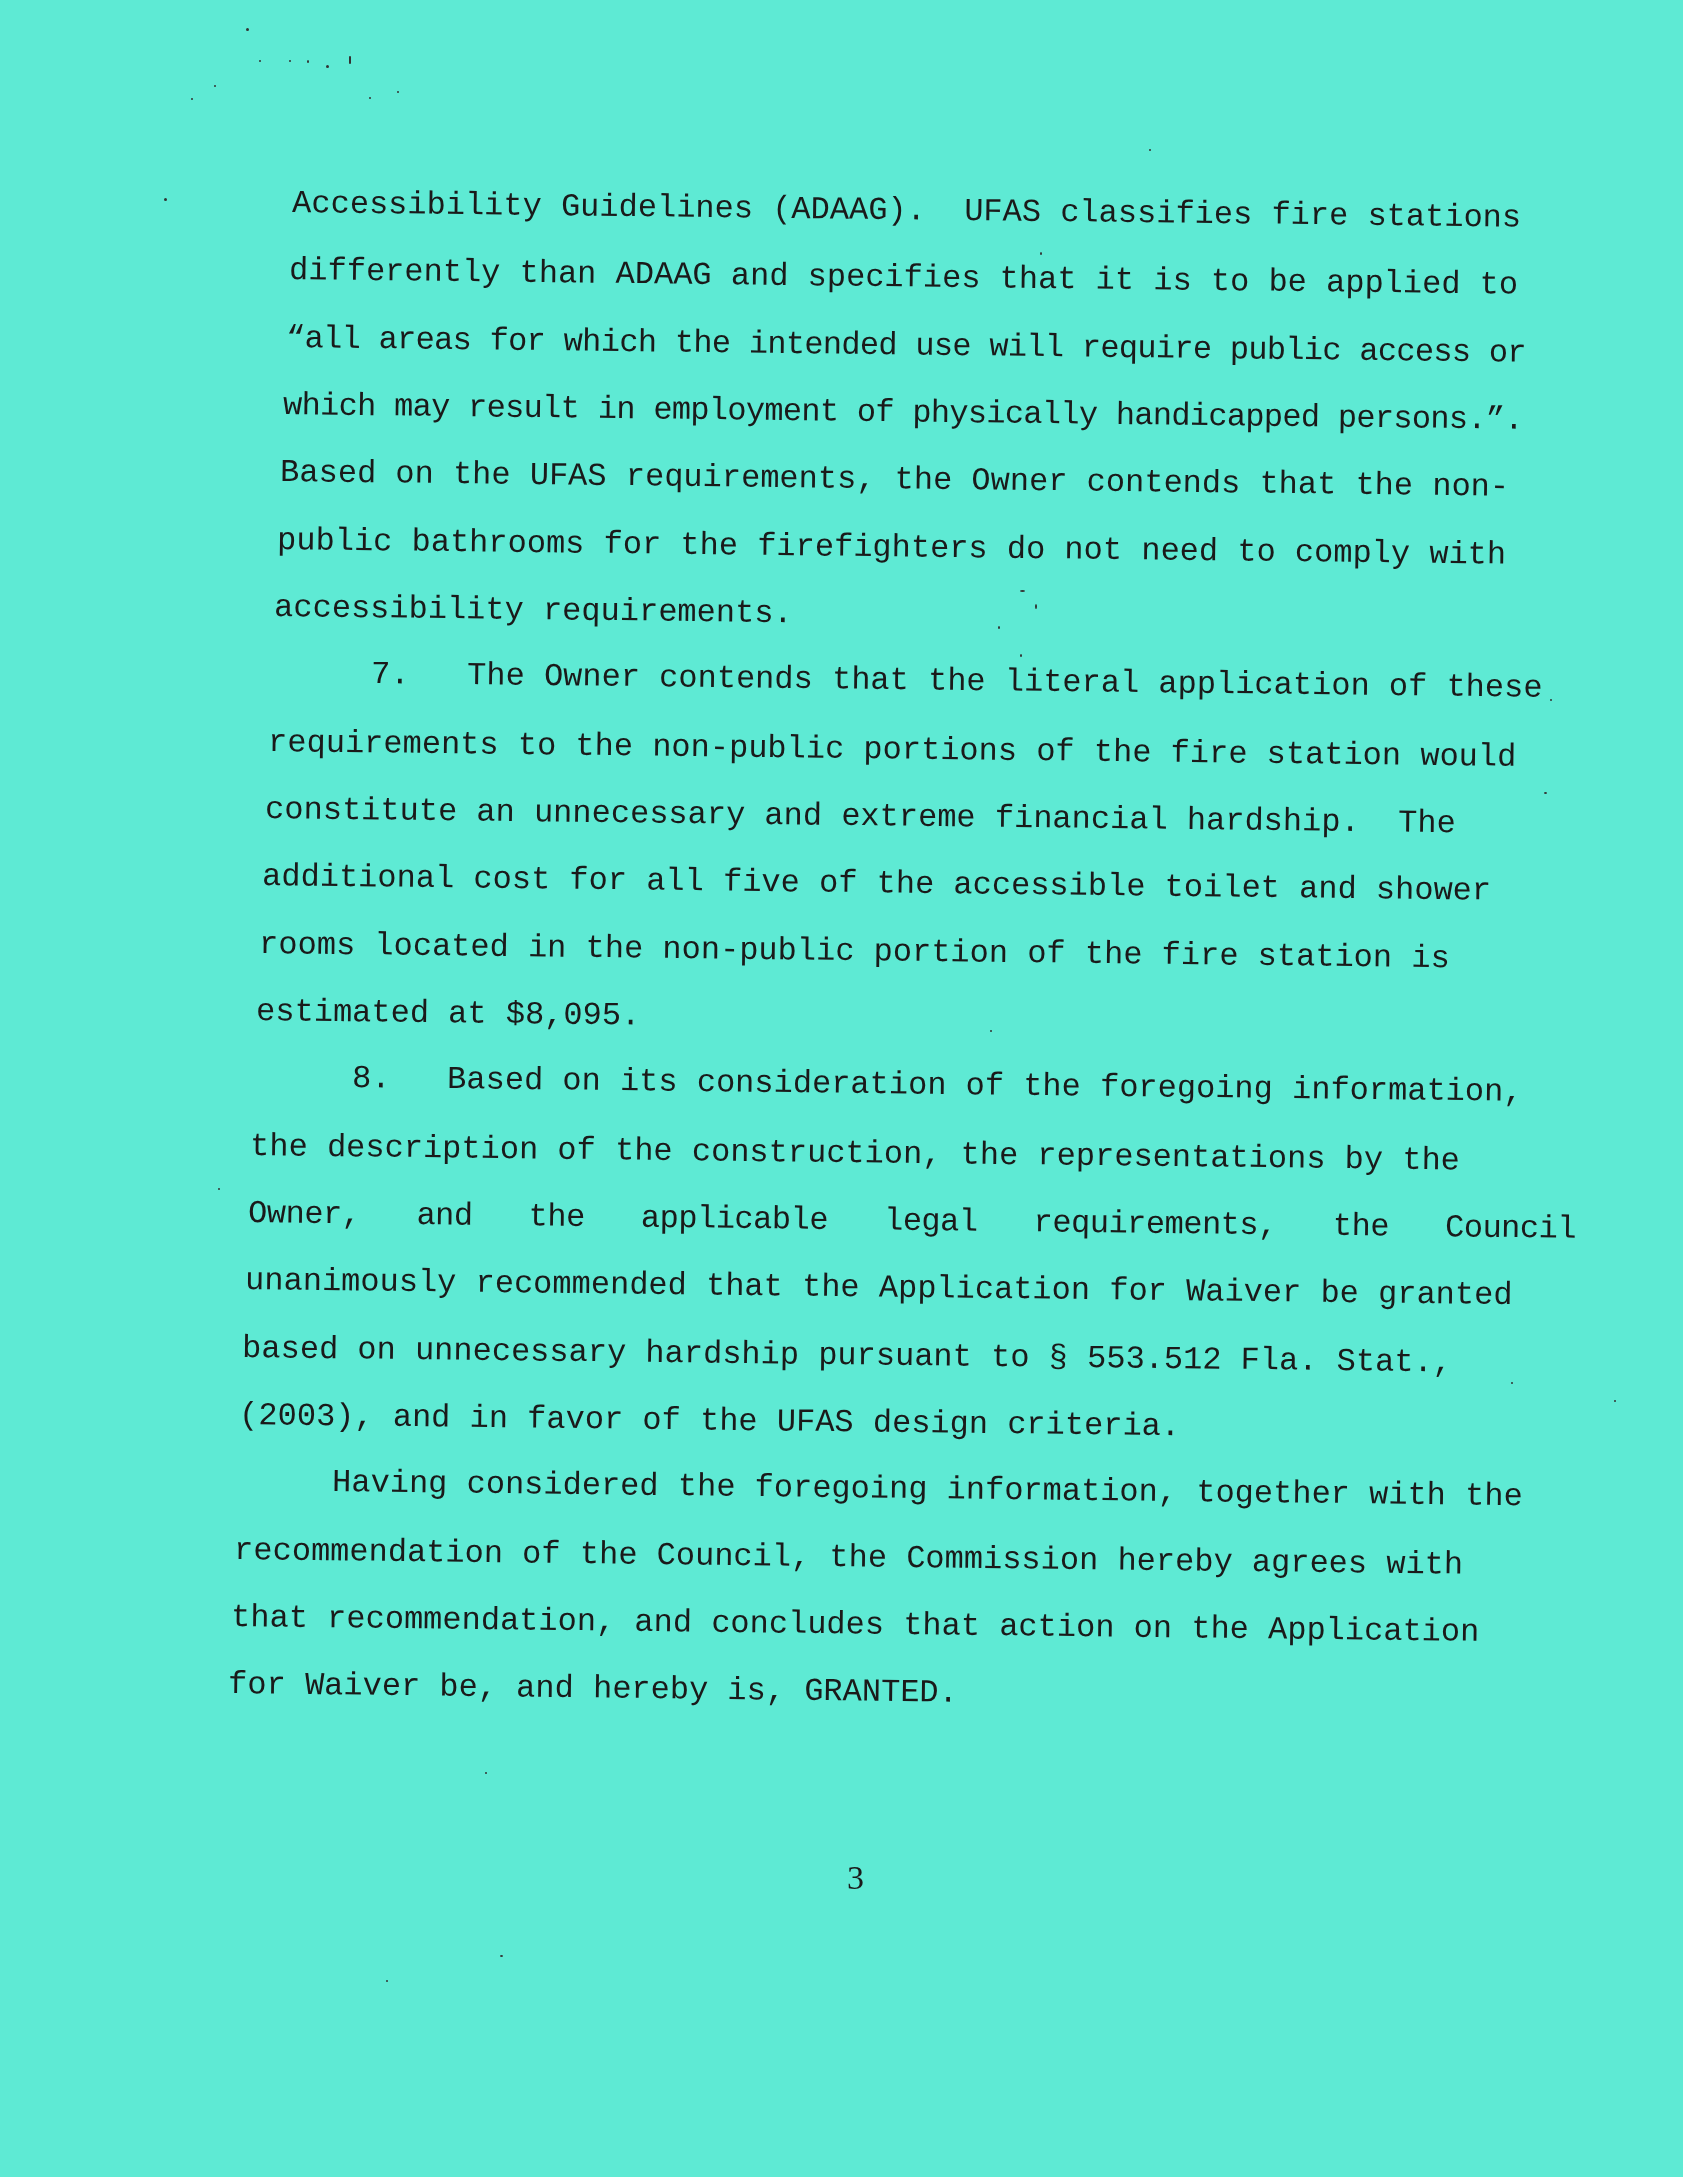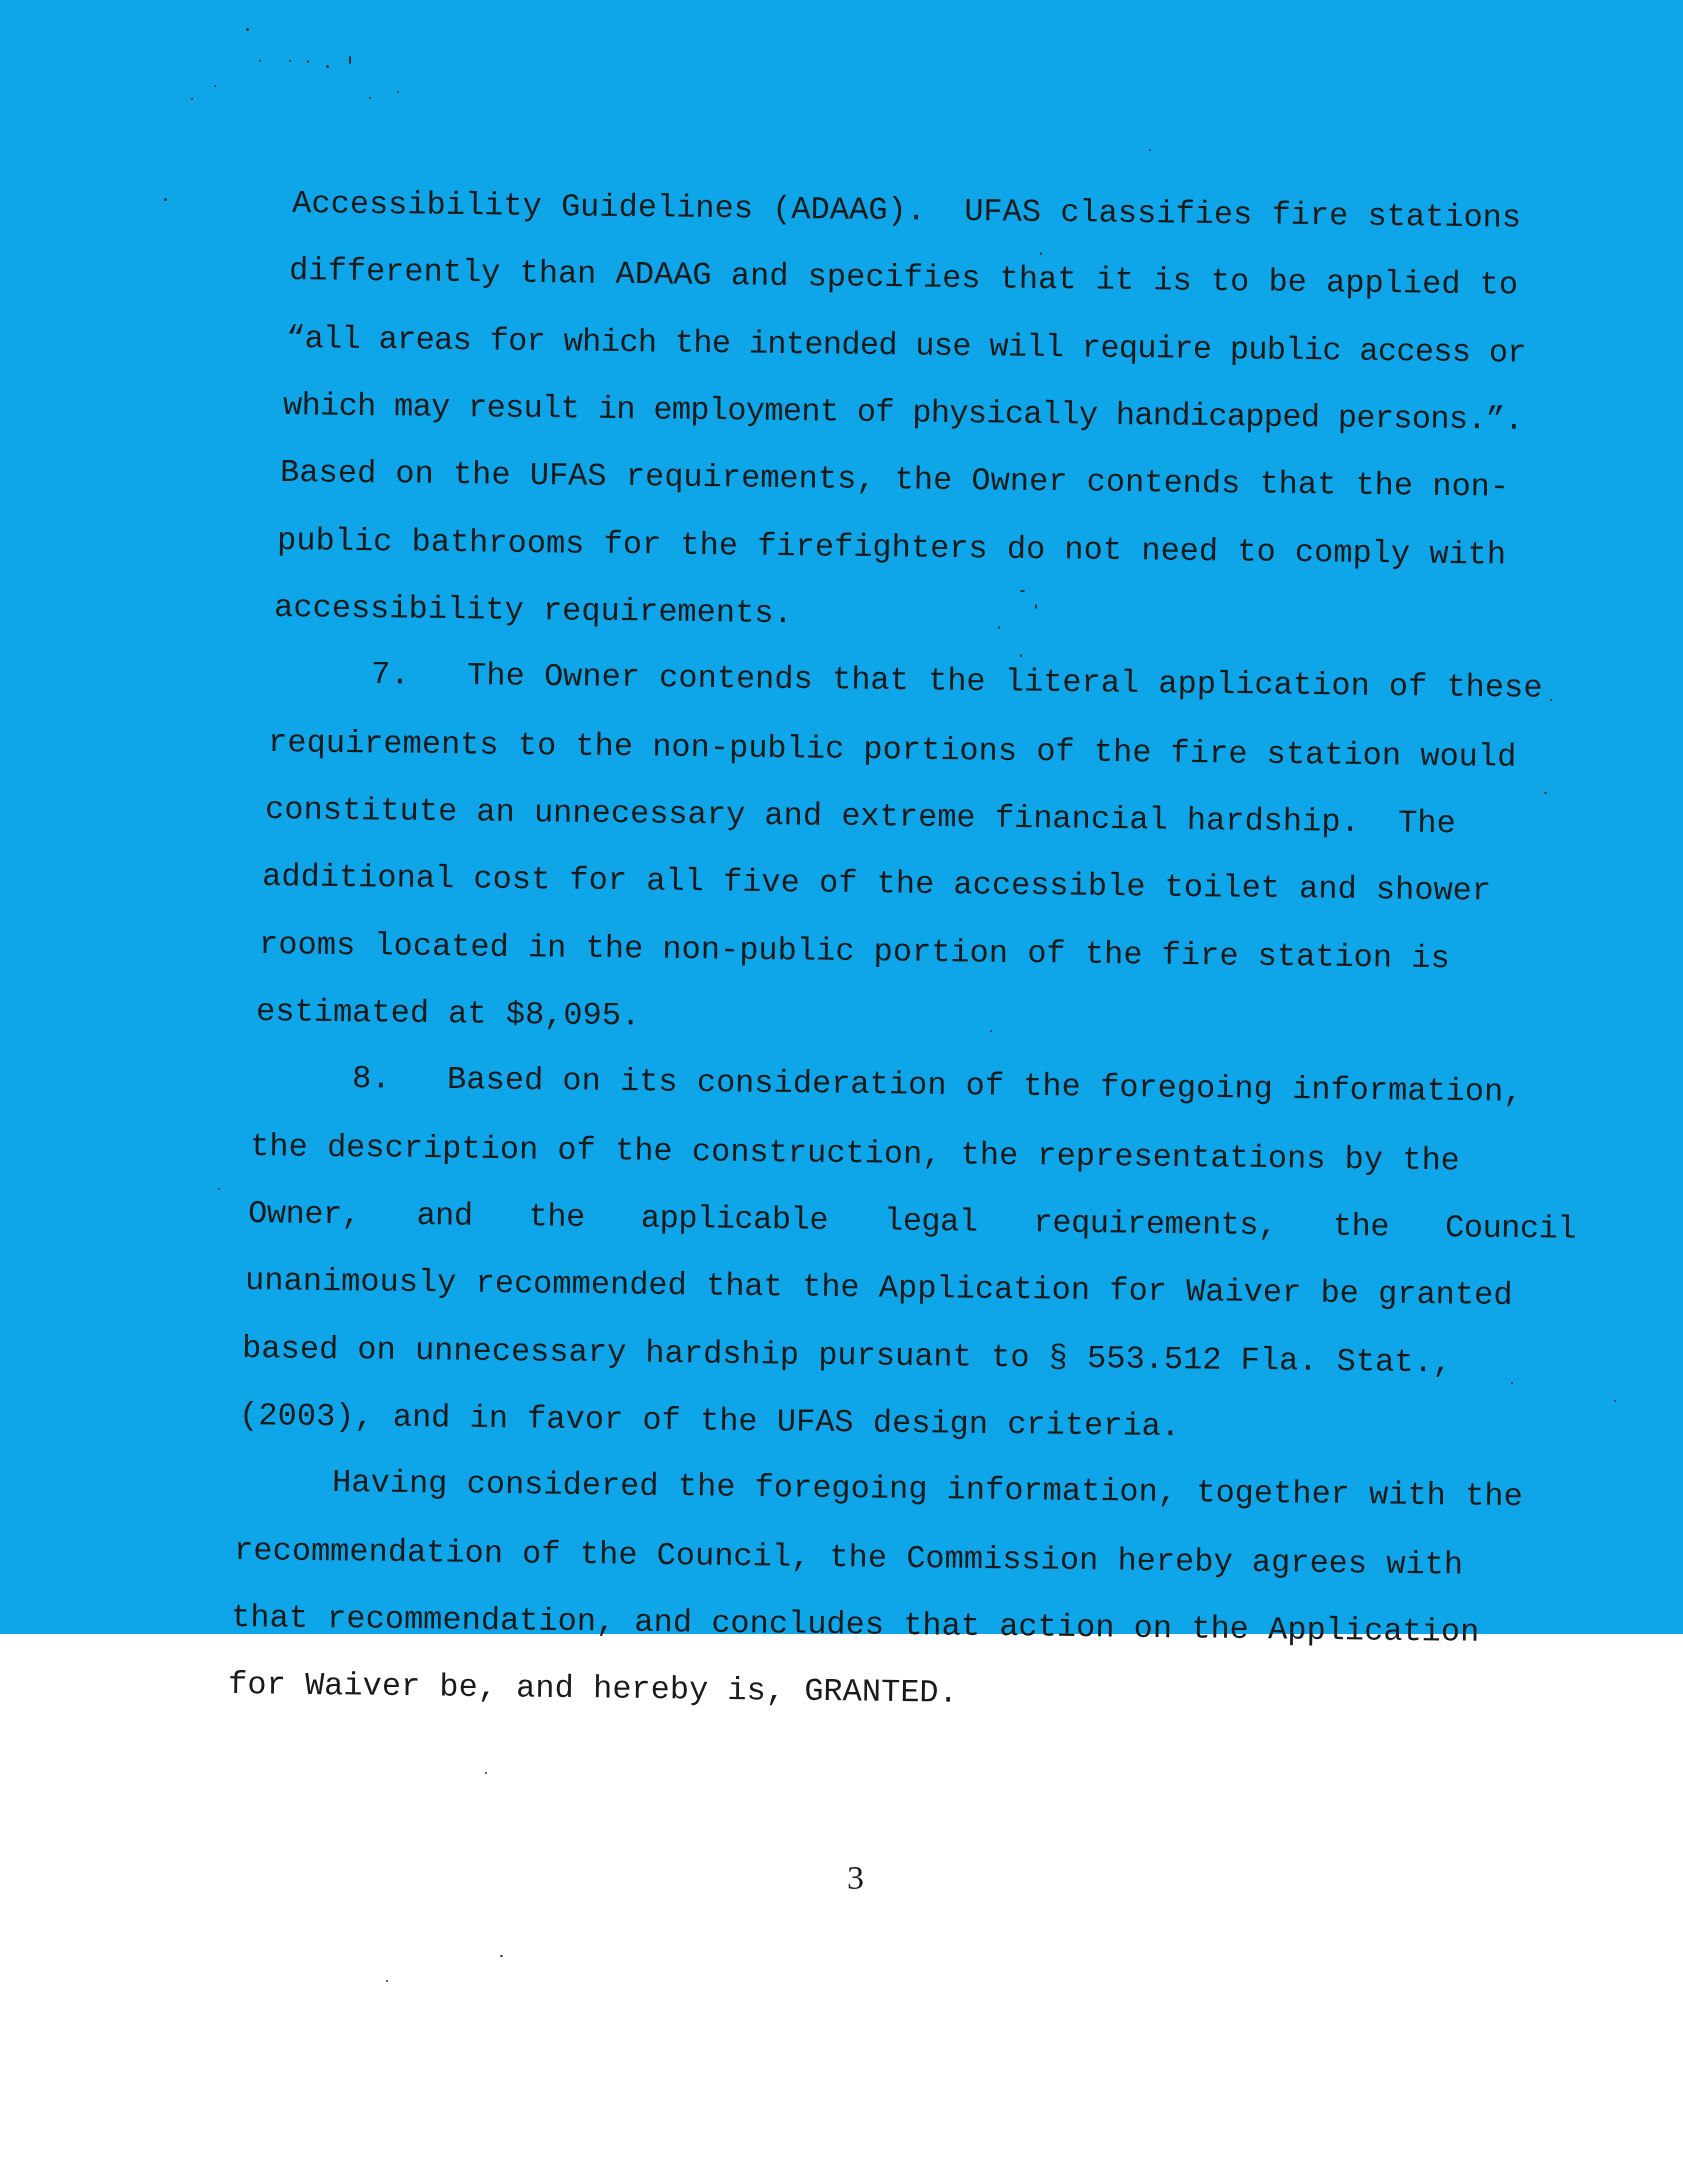--- a/index.html
+++ b/index.html
@@ -1,19 +1,19 @@
 <!DOCTYPE html>
 <html><head>
 <meta charset="utf-8">
 <style>
   html, body { margin: 0; padding: 0; background: #ffffff; }
   body { width: 1683px; height: 2177px; position: relative; overflow: hidden; }
   .page {
-    position: absolute; left: 0; top: 0; width: 1683px; height: 1634px;
-    background: #0ea5e9;
+    position: absolute; left: 0; top: 0; width: 1683px; height: 2177px;
+    background: #5eead4;
   }
   .line {
     position: absolute;
     font-family: "Liberation Mono", "DejaVu Sans Mono", monospace;
     font-size: 32px;
     color: #1a1a1a;
     white-space: pre;
     line-height: 1;
     transform-origin: left bottom;
     transform: rotate(0.68deg);

